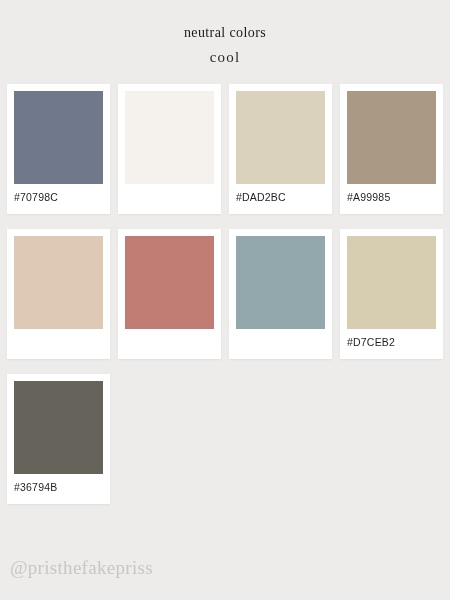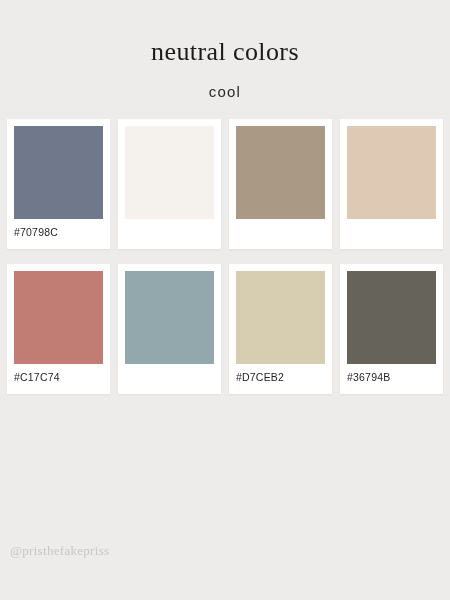--- a/index.html
+++ b/index.html
@@ -14,29 +14,29 @@
     overflow: hidden;
     position: relative;
   }
 
   .header {
     text-align: center;
     padding-top: 20px;
   }
   .title {
     font-family: "Liberation Serif", serif;
-    font-size: 26px;
+    font-size: 14px;
     font-weight: 400;
     color: #1b1b1b;
     letter-spacing: 0.4px;
     line-height: 1.2;
-    margin: 16px;
+    margin: 5px;
   }
   .subtitle {
-    font-family: Liberation Sans, sans-serif;
+    font-family: Liberation Serif, serif;
     font-size: 15px;
     font-weight: 400;
     color: #2a2a2a;
     letter-spacing: 1.2px;
     margin: 6px 0 0 0;
     line-height: 1.2;
   }
 
   .grid {
     margin: 0;
@@ -66,23 +66,23 @@
     font-size: 10.5px;
     color: #1f1f1f;
     letter-spacing: 0.2px;
     padding-top: 8px;
     line-height: 1;
   }
 
   .watermark {
     position: absolute;
     left: 10px;
-    top: 543px;
+    top: 557px;
     font-family: "Liberation Serif", serif;
-    font-size: 13px;
+    font-size: 19px;
     color: #c9c7c5;
     letter-spacing: 0.3px;
   }
 </style>
 </head>
 <body style="background-color: rgb(237, 236, 234);">
 
 <div class="header">
   <h1 class="title">neutral colors</h1>
   <p class="subtitle">cool</p>
@@ -92,34 +92,38 @@
 
   <div class="card">
     <div class="swatch" style="background-color: rgb(112, 121, 140);"></div>
     <div class="hexlabel">#70798C</div>
   </div>
 
   <div class="card">
     <div class="swatch" style="background-color: rgb(245, 241, 237);"></div>
   </div>
 
+  <div class="card">
+    <div class="swatch" style="background-color: rgb(218, 210, 188);"></div>
+    <div class="hexlabel">#DAD2BC</div>
+  </div>
 
   <div class="card">
     <div class="swatch" style="background-color: rgb(169, 153, 133);"></div>
+    <div class="hexlabel">#A99985</div>
   </div>
 
 
   <div class="card">
     <div class="swatch" style="background-color: rgb(221, 201, 180);"></div>
   </div>
 
 
   <div class="card">
     <div class="swatch" style="background-color: rgb(193, 124, 116);"></div>
-    <div class="hexlabel">#C17C74</div>
   </div>
 
 
   <div class="card">
     <div class="swatch" style="background-color: rgb(147, 168, 172);"></div>
   </div>
 
   <div class="card">
     <div class="swatch" style="background-color: rgb(215, 206, 178);"></div>
     <div class="hexlabel">#D7CEB2</div>

